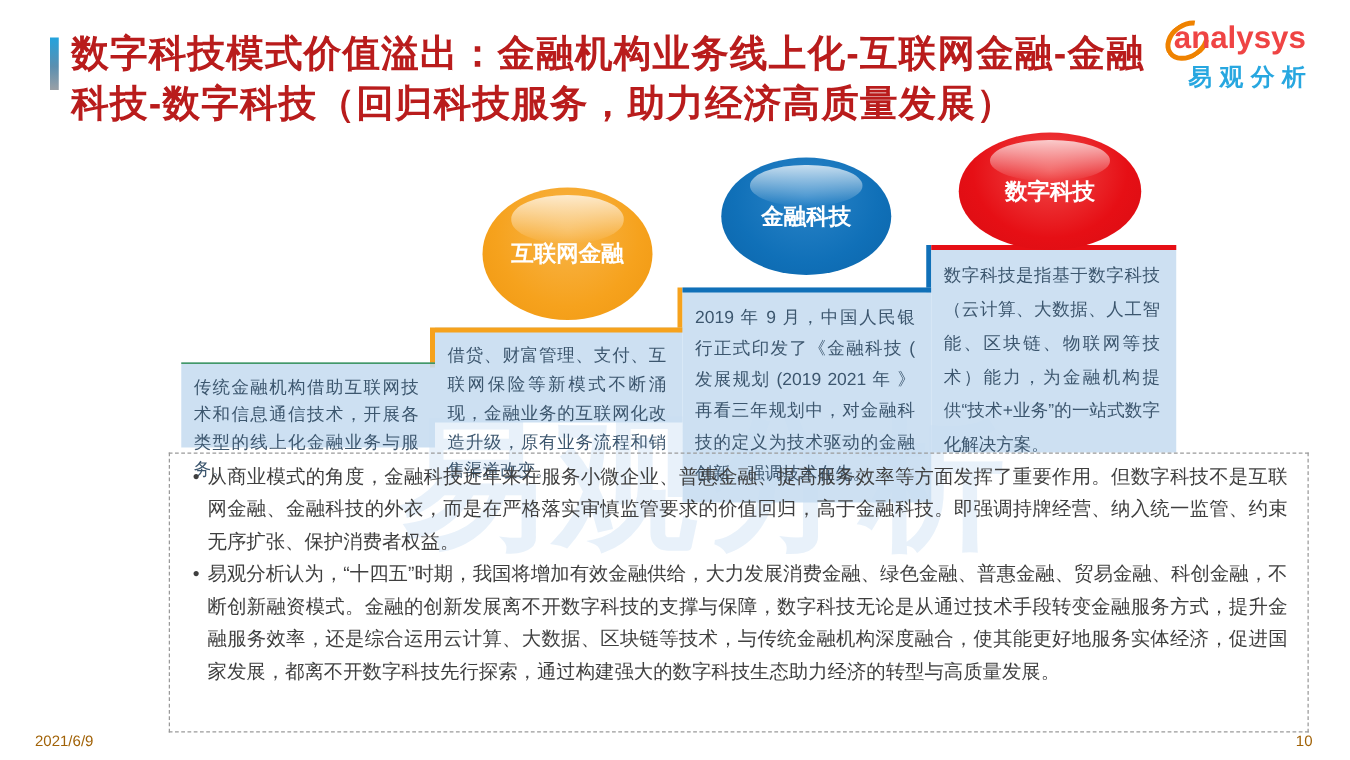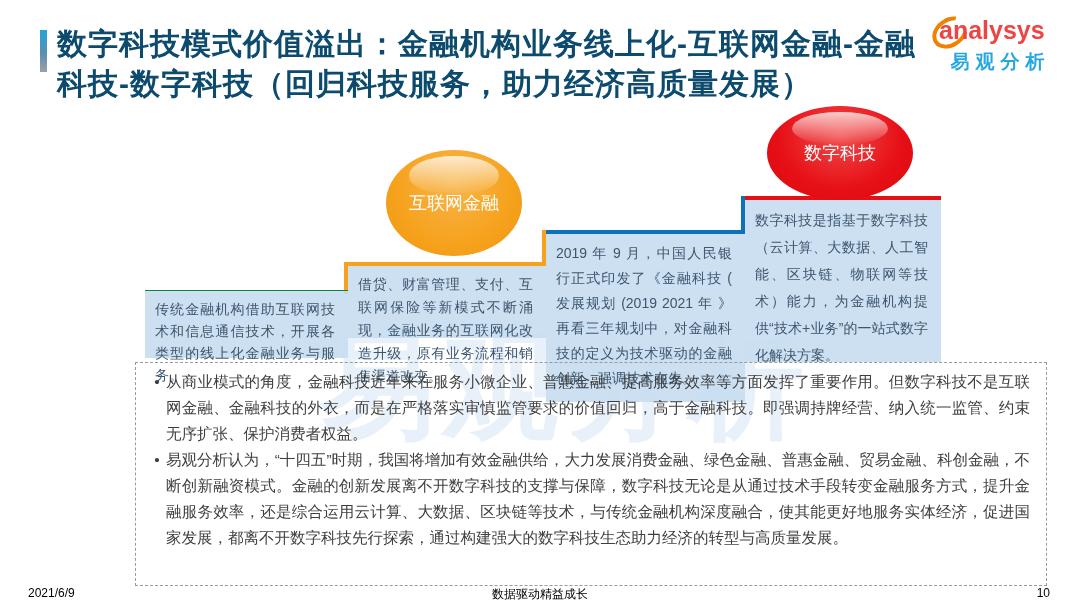--- a/index.html
+++ b/index.html
@@ -5,41 +5,41 @@
   html,body{margin:0;padding:0;background:#e8e8e8;}
   .slide{
     position:relative;width:1080px;height:608px;background:#ffffff;overflow:hidden;
     font-family:"Liberation Sans","DejaVu Sans",sans-serif;margin:0 auto;
   }
   
   .title-wrap{position:absolute;left:40px;top:24px;display:flex;z-index:2;}
   .title-bar{flex:none;width:7px;height:42px;margin:6px 10px 0 0;
     background:linear-gradient(#23a3dd 0%,#5a8fb0 55%,#9aa0a6 100%);}
   .page-title{width:860px;font-size:30px;line-height:40px;font-weight:700;
-    color:#0c4a6e;letter-spacing:1px;}
+    color:#b91c1c;letter-spacing:1px;}
   .logo{position:absolute;left:925px;top:16px;width:145px;z-index:2;text-align:center;}
   .logo-row{position:relative;height:30px;}
   .logo-swirl{position:absolute;left:6px;top:2px;width:30px;height:21px;
     border:4px solid #ef8200;border-radius:50%;border-right-color:transparent;
     transform:rotate(-35deg);}
   .logo-brand{position:absolute;left:14px;top:0;font-size:25px;font-weight:700;
     color:#ef4444;letter-spacing:0;}
   .logo-cn{font-size:19px;font-weight:700;color:#27a7e0;letter-spacing:6px;
     margin-top:3px;text-indent:6px;}
   
   .watermark{position:absolute;left:320px;top:310px;z-index:0;font-size:115px;
     font-weight:700;color:rgba(140,185,228,0.20);letter-spacing:8px;
     pointer-events:none;white-space:nowrap;}
   
   .ellipse{position:absolute;z-index:2;border-radius:50%;display:flex;
     align-items:center;justify-content:center;text-align:center;}
   .ellipse::before{content:"";position:absolute;left:17%;top:6%;width:66%;height:36%;
     border-radius:50%;
     background:linear-gradient(rgba(255,255,255,0.75),rgba(255,255,255,0));}
-  .ellipse-label{position:relative;color:#ffffff;font-weight:400;font-size:18px;
+  .ellipse-label{position:relative;color:#ffffff;font-weight:700;font-size:18px;
     line-height:27px;white-space:pre-line;z-index:1;}
   .e1{left:178px;top:178px;width:138px;height:106px;
     background:radial-gradient(ellipse at 50% 32%,#bcc1c7 0%,#969ba1 62%,#84898f 100%);}
   .e1 .ellipse-label{font-size:19px;}
   .e2{left:386px;top:150px;width:136px;height:106px;
     background:radial-gradient(ellipse at 50% 32%,#f8b54a 0%,#f6a21d 60%,#ef9710 100%);}
   .e3{left:577px;top:126px;width:136px;height:94px;
     background:radial-gradient(ellipse at 50% 32%,#2a84c8 0%,#1070b8 60%,#0b65aa 100%);}
   .e4{left:767px;top:106px;width:146px;height:94px;
     background:radial-gradient(ellipse at 50% 32%,#f14a4a 0%,#e60f15 60%,#d80c12 100%);}
@@ -59,21 +59,21 @@
   .r3{left:741px;top:196px;height:38px;background:#1070b8;}
   
   .analysis-box{position:absolute;left:135px;top:362px;width:912px;height:224px;
     box-sizing:border-box;border:1px dashed #9a9a9a;z-index:1;
     padding:6px 16px 4px 12px;background:transparent;}
   .bullet-item{display:flex;font-size:15.5px;line-height:26px;color:#3f3f3f;}
   .bullet-marker{flex:none;width:18px;text-align:center;color:#3f3f3f;}
   .bullet-text{flex:1;text-align:justify;}
   
   .footer{position:absolute;left:0;top:586px;width:1080px;height:20px;z-index:2;
-    font-size:12px;color:#000000;}
+    font-size:12px;color:#a16207;}
   .footer-date{position:absolute;left:28px;top:0;}
   .footer-slogan{position:absolute;left:0;width:1080px;text-align:center;top:0;}
   .footer-page{position:absolute;right:30px;top:0;}
 </style>
 </head>
 <body>
 
 <div class="slide">
 
   <div class="watermark">易观分析</div>
@@ -86,20 +86,23 @@
   <div class="logo">
     <div class="logo-row">
       <span class="logo-swirl"></span>
       <span class="logo-brand">analysys</span>
     </div>
     <div class="logo-cn">易观分析</div>
   </div>
 
   <div class="ellipse e2">
     <div class="ellipse-label">互联网金融</div>
+  </div>
+  <div class="ellipse e3">
+    <div class="ellipse-label">金融科技</div>
   </div>
   <div class="ellipse e4">
     <div class="ellipse-label">数字科技</div>
   </div>
 
   <div class="riser r1"></div>
   <div class="riser r2"></div>
   <div class="riser r3"></div>
 
   <div class="step-box s1">
@@ -121,17 +124,16 @@
       <span class="bullet-text">从商业模式的角度，金融科技近年来在服务小微企业、普惠金融、提高服务效率等方面发挥了重要作用。但数字科技不是互联网金融、金融科技的外衣，而是在严格落实审慎监管要求的价值回归，高于金融科技。即强调持牌经营、纳入统一监管、约束无序扩张、保护消费者权益。</span>
     </div>
     <div class="bullet-item">
       <span class="bullet-marker">•</span>
       <span class="bullet-text">易观分析认为，“十四五”时期，我国将增加有效金融供给，大力发展消费金融、绿色金融、普惠金融、贸易金融、科创金融，不断创新融资模式。金融的创新发展离不开数字科技的支撑与保障，数字科技无论是从通过技术手段转变金融服务方式，提升金融服务效率，还是综合运用云计算、大数据、区块链等技术，与传统金融机构深度融合，使其能更好地服务实体经济，促进国家发展，都离不开数字科技先行探索，通过构建强大的数字科技生态助力经济的转型与高质量发展。</span>
     </div>
   </div>
 
   <div class="footer">
     <span class="footer-date">2021/6/9</span>
-    <span class="footer-slogan">数据驱动精益成长</span>
     <span class="footer-page">10</span>
   </div>
 
 </div>
 
 </body></html>

